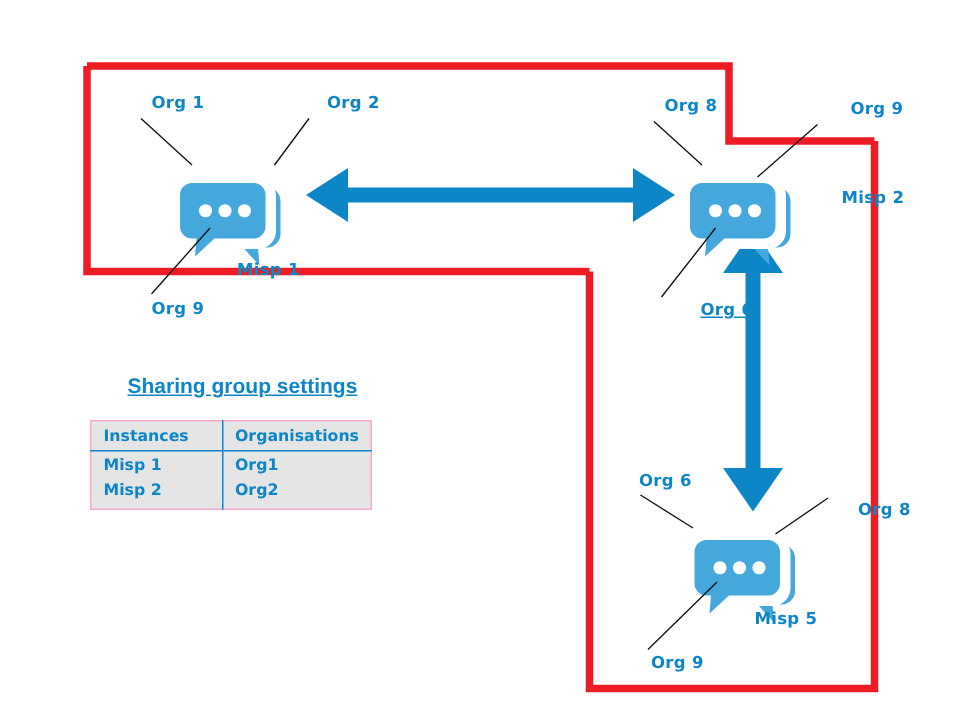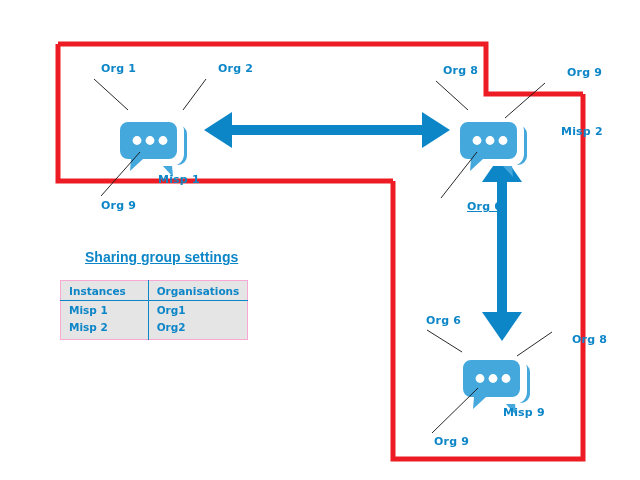--- a/index.html
+++ b/index.html
@@ -139,21 +139,21 @@
   <div class="lbl" style="left:134px; top:173px;">Misp 1</div>
 
   <div class="lbl" style="left:419px; top:64px;">Org 8</div>
   <div class="lbl" style="left:543px; top:66px;">Org 9</div>
   <div class="lbl" style="left:443px; top:200px;text-decoration:underline;">Org 6</div>
   <div class="lbl" style="left:537px; top:125px;">Misp 2</div>
 
   <div class="lbl" style="left:402px; top:314px;">Org 6</div>
   <div class="lbl" style="left:548px; top:333px;">Org 8</div>
   <div class="lbl" style="left:410px; top:435px;">Org 9</div>
-  <div class="lbl" style="left:479px; top:406px;">Misp 9</div>
+  <div class="lbl" style="left:479px; top:406px;">Misp 5</div>
 
   <div class="tbl-title" style="left:85px; top:249px;">Sharing group settings</div>
 
   <table class="settings">
     <tbody>
       <tr class="hdr">
         <td class="c0">Instances</td>
         <td class="c1">Organisations</td>
       </tr>
       <tr>

